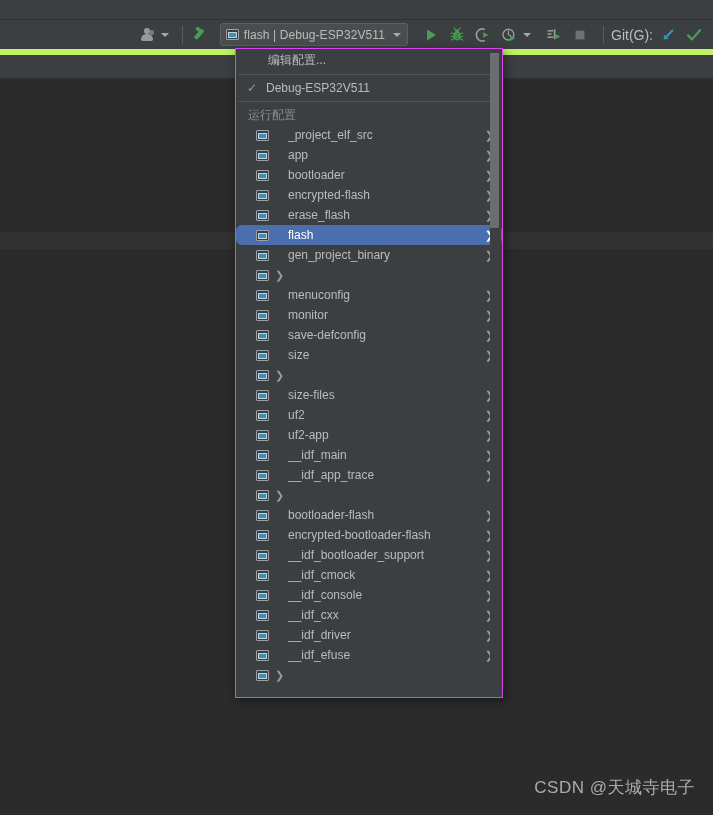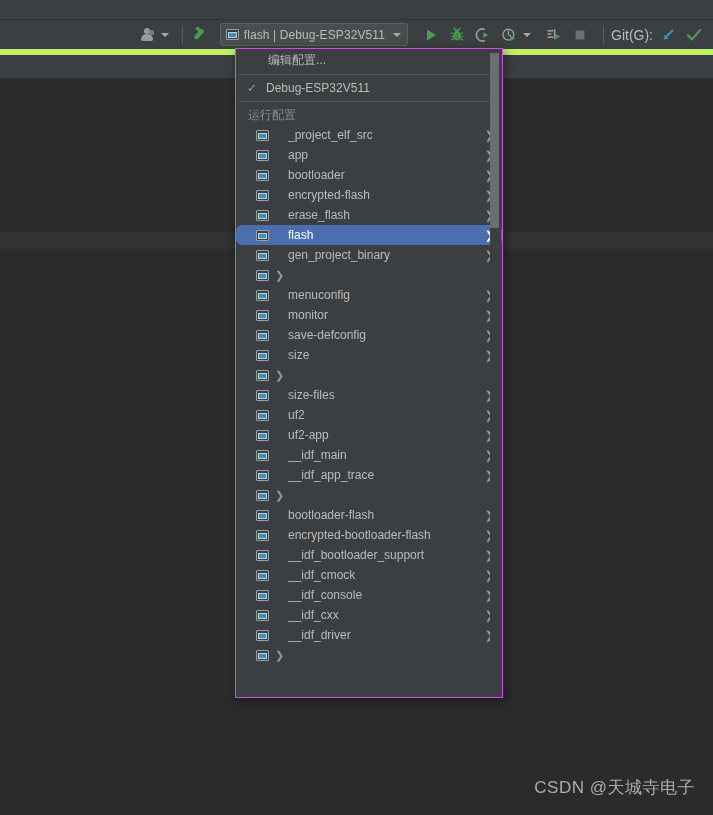--- a/index.html
+++ b/index.html
@@ -526,20 +526,25 @@
           <span class="cfg-name">__idf_cxx</span>
           <span class="arrow">❯</span>
         </div>
         <div class="cfg-row">
           <span class="app-icon"></span>
           <span class="cfg-name">__idf_driver</span>
           <span class="arrow">❯</span>
         </div>
         <div class="cfg-row">
           <span class="app-icon"></span>
+          <span class="cfg-name">__idf_efuse</span>
+          <span class="arrow">❯</span>
+        </div>
+        <div class="cfg-row">
+          <span class="app-icon"></span>
           <span class="arrow">❯</span>
         </div>
       </div>
   </div>
 
   <div class="menu-scroll-track">
     <div class="menu-scroll-thumb"></div>
   </div>
 </div>
 

